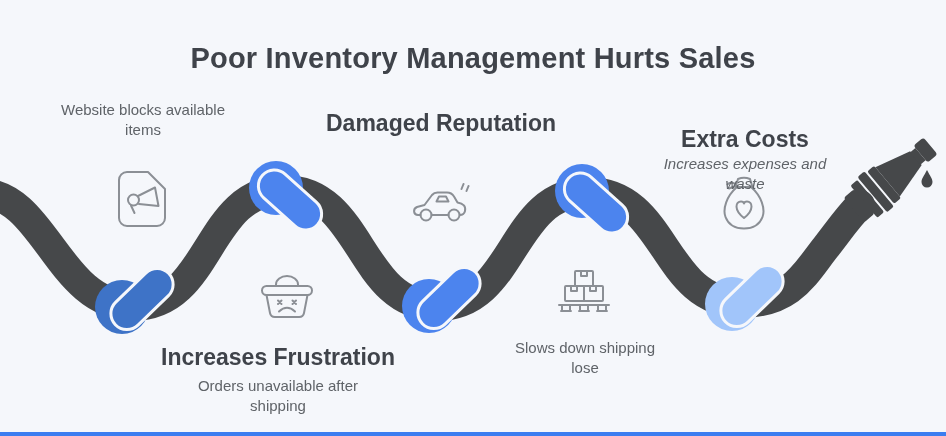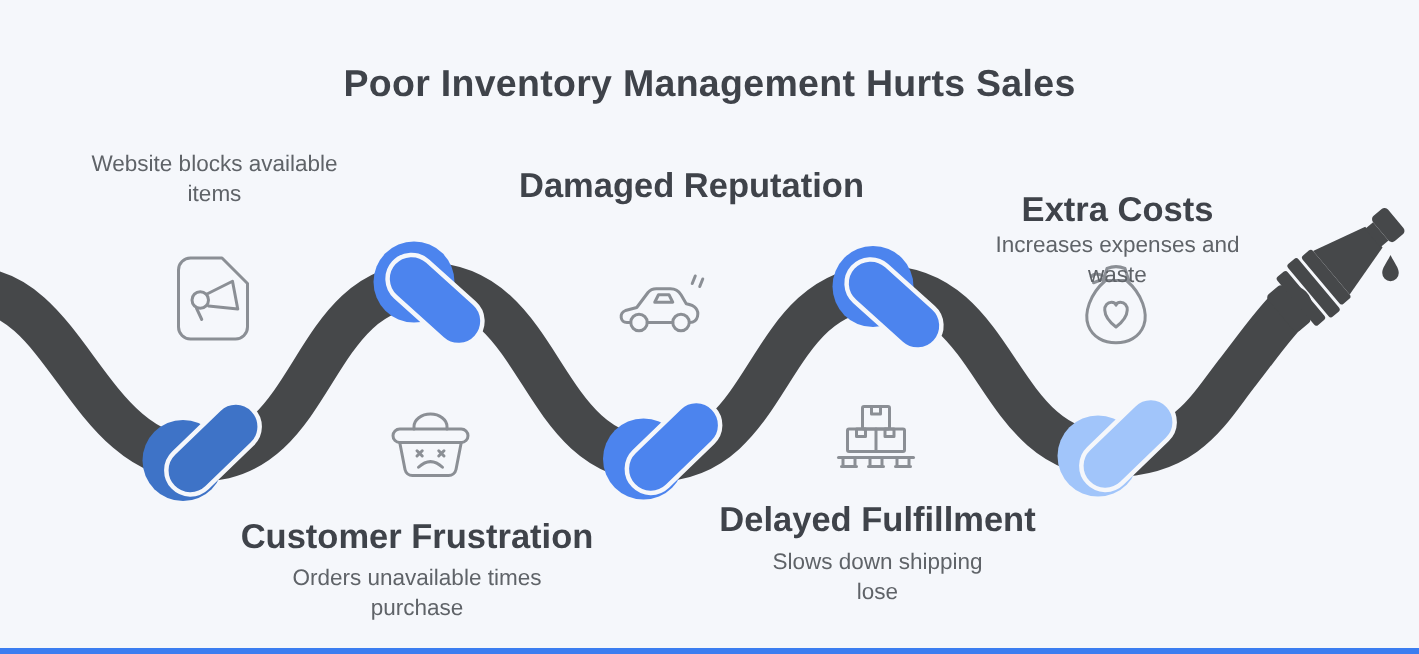--- a/index.html
+++ b/index.html
@@ -10,21 +10,21 @@
     position: relative;
     overflow: hidden;
   }
   .stage { position: absolute; inset: 0; }
   .page-title {
     position: absolute;
     left: 50%; top: 42px;
     transform: translateX(-50%);
     width: 100%;
     text-align: center;
-    font-size: 25px;
+    font-size: 29px;
     font-weight: bold;
     letter-spacing: 0.2px;
     color: var(--heading, #3f434a);
   }
   .hose-svg { position: absolute; inset: 0; width: 946px; height: 436px; }
   .section {
     position: absolute;
     transform: translateX(-50%);
     text-align: center;
   }
@@ -36,24 +36,24 @@
   }
   .section .desc {
     margin: 5px auto 0;
     font-size: 15px;
     line-height: 1.35;
     color: var(--body, #5f6368);
   }
   .section.tight .desc { margin-top: 1px; }
   #sec-missed-sales        { left: 143px; top: 95px; }
   #sec-missed-sales .desc        { width: 190px; }
-  #sec-damaged-reputation  { left: 461px; top: 110px; }
+  #sec-damaged-reputation  { left: 441px; top: 110px; }
   #sec-damaged-reputation .desc  { width: 150px; }
   #sec-extra-costs         { left: 745px; top: 126px; text-align: center; }
-  #sec-extra-costs .desc         { width: 170px; }
+  #sec-extra-costs .desc         { width: 170px; font-style: italic; }
   #sec-customer-frustration{ left: 278px; top: 344px; }
   #sec-customer-frustration .desc{ width: 200px; }
   #sec-delayed-fulfillment { left: 585px; top: 333px; }
   #sec-delayed-fulfillment .desc { width: 160px; }
   .icon {
     position: absolute;
     stroke: var(--icon, #8b8f95);
     fill: none;
     stroke-width: 2;
     stroke-linecap: round;
@@ -180,23 +180,22 @@
   <div class="section" id="sec-damaged-reputation">
     <div class="heading">Damaged Reputation</div>
   </div>
 
   <div class="section tight" id="sec-extra-costs">
     <div class="heading">Extra Costs</div>
     <div class="desc">Increases expenses and waste</div>
   </div>
 
   <div class="section" id="sec-customer-frustration">
-    <div class="heading">Customer Frustration</div>
-    <div class="desc">Orders unavailable times purchase</div>
+    <div class="heading">Increases Frustration</div>
+    <div class="desc">Orders unavailable after shipping</div>
   </div>
 
   <div class="section" id="sec-delayed-fulfillment">
-    <div class="heading">Delayed Fulfillment</div>
     <div class="desc">Slows down shipping lose</div>
   </div>
 
   <div class="accent-bar"></div>
 </div>
 
 </body></html>

